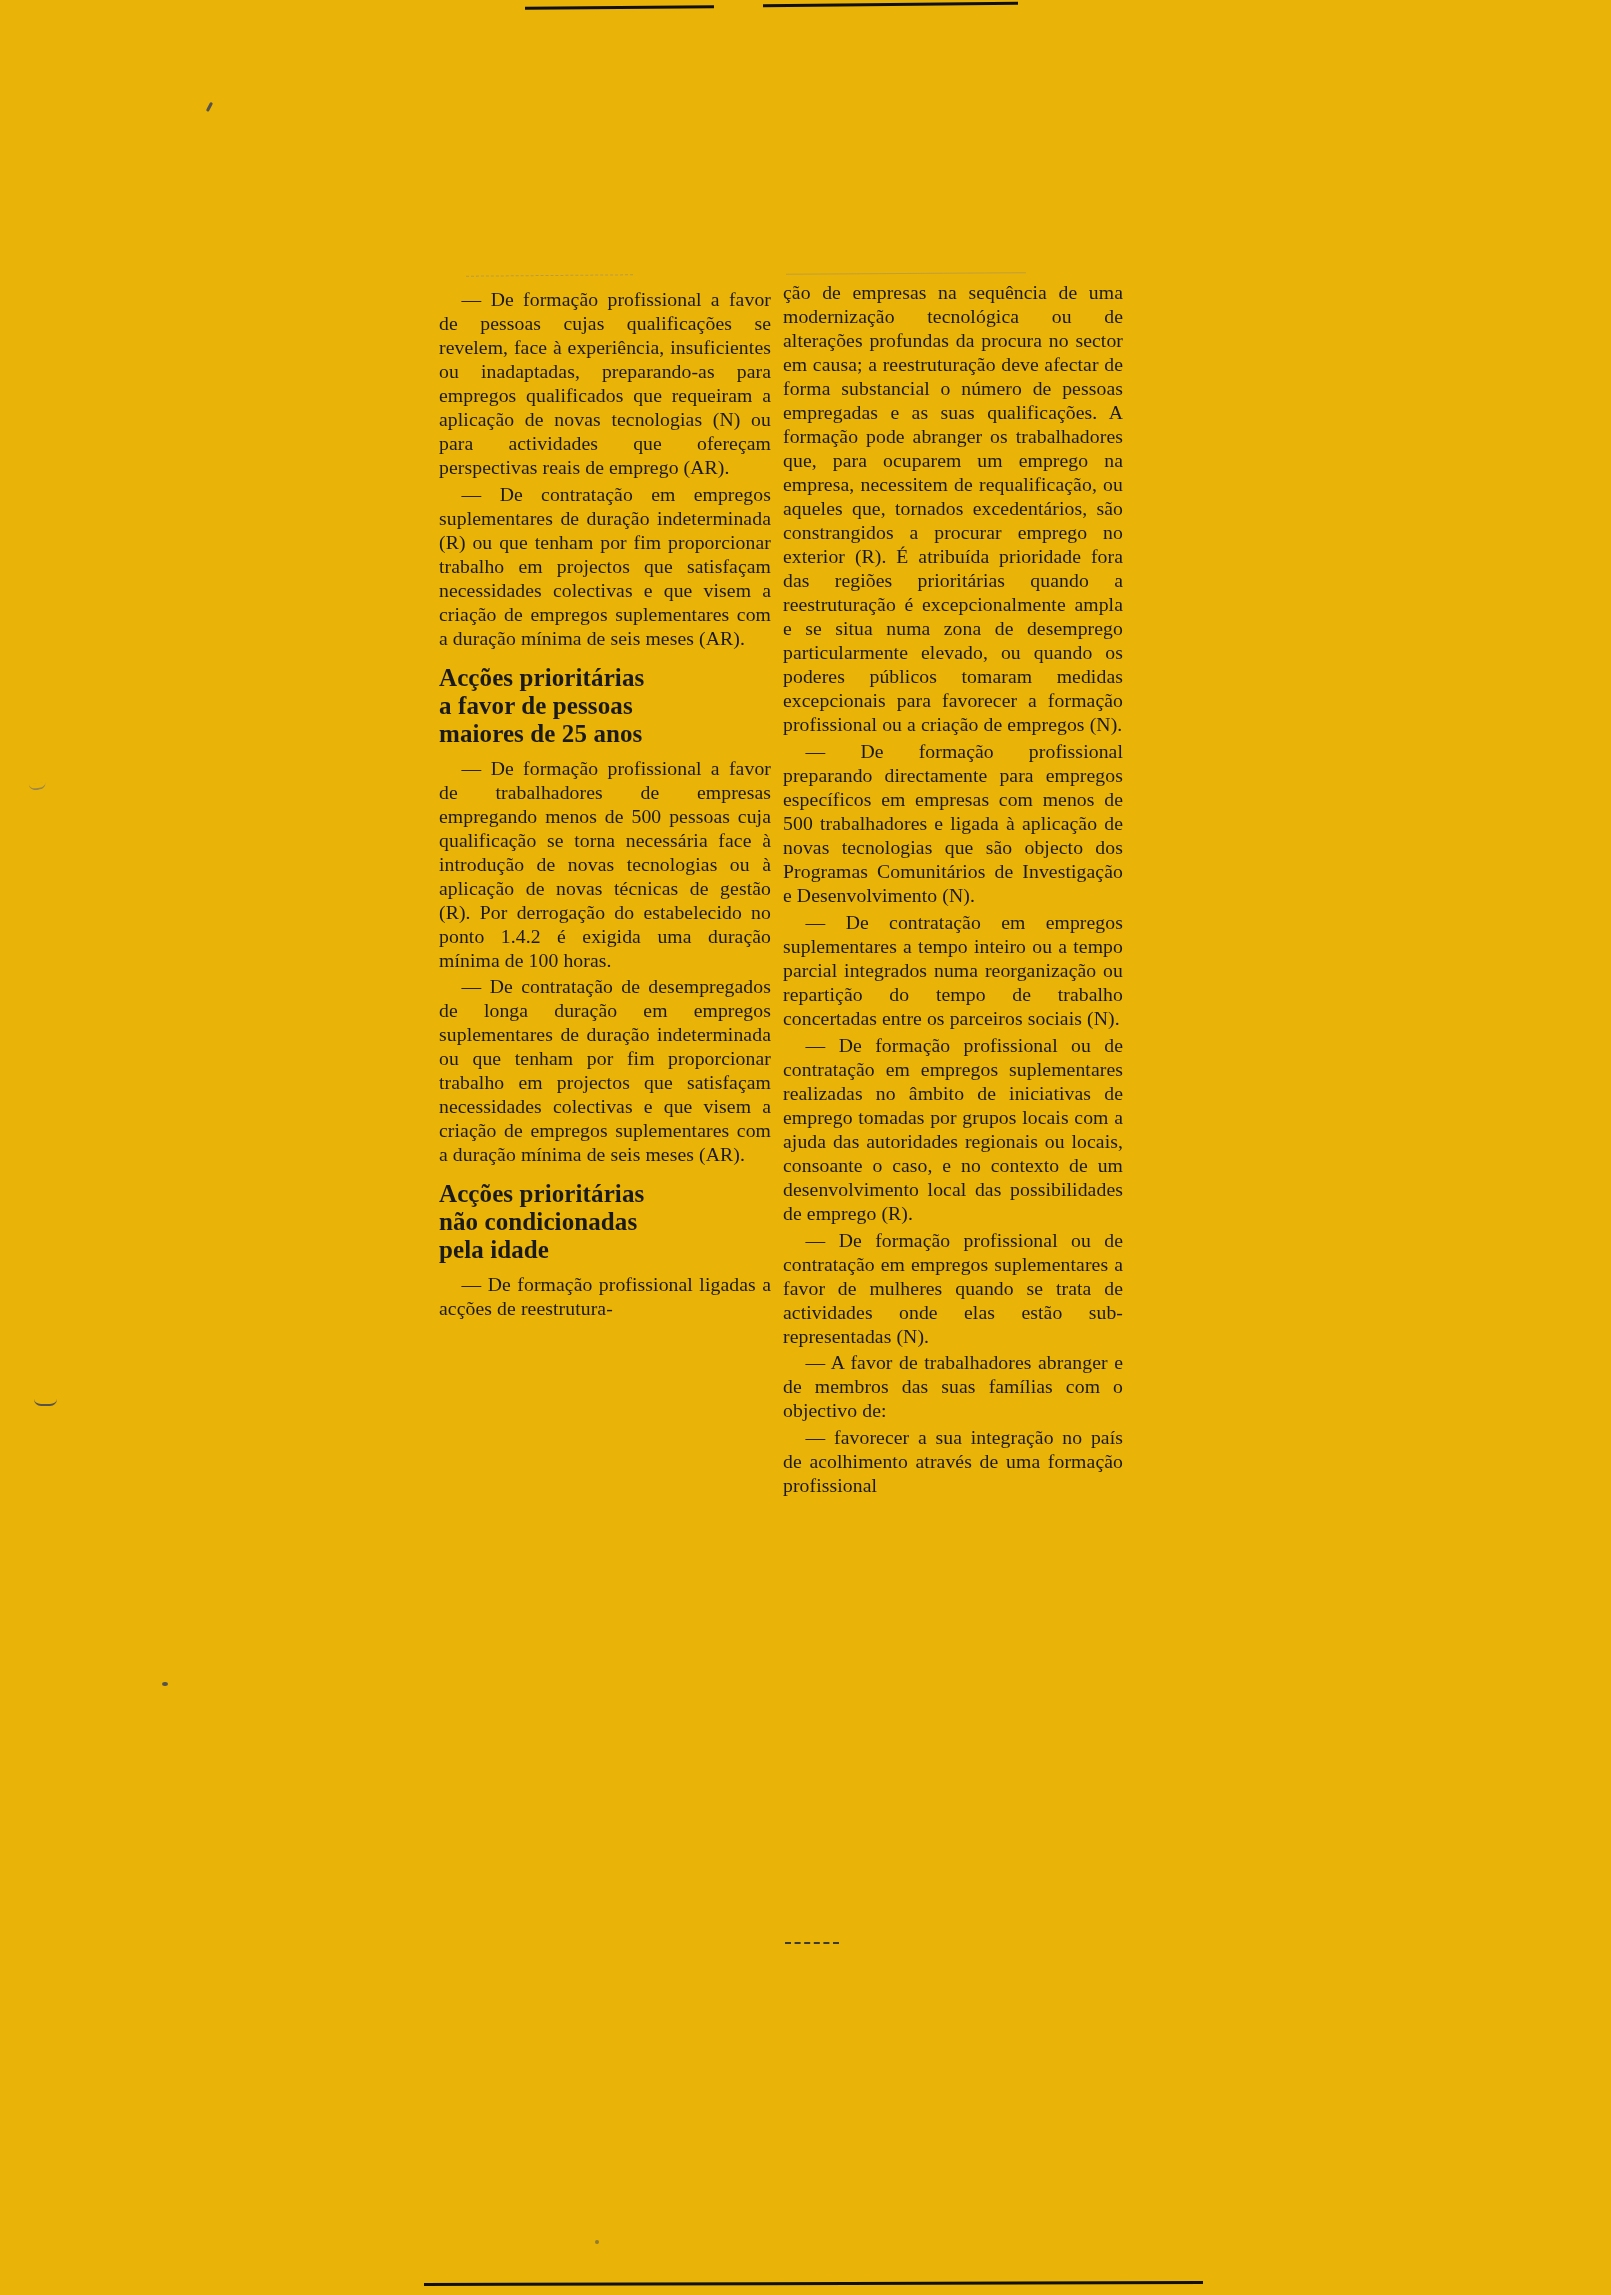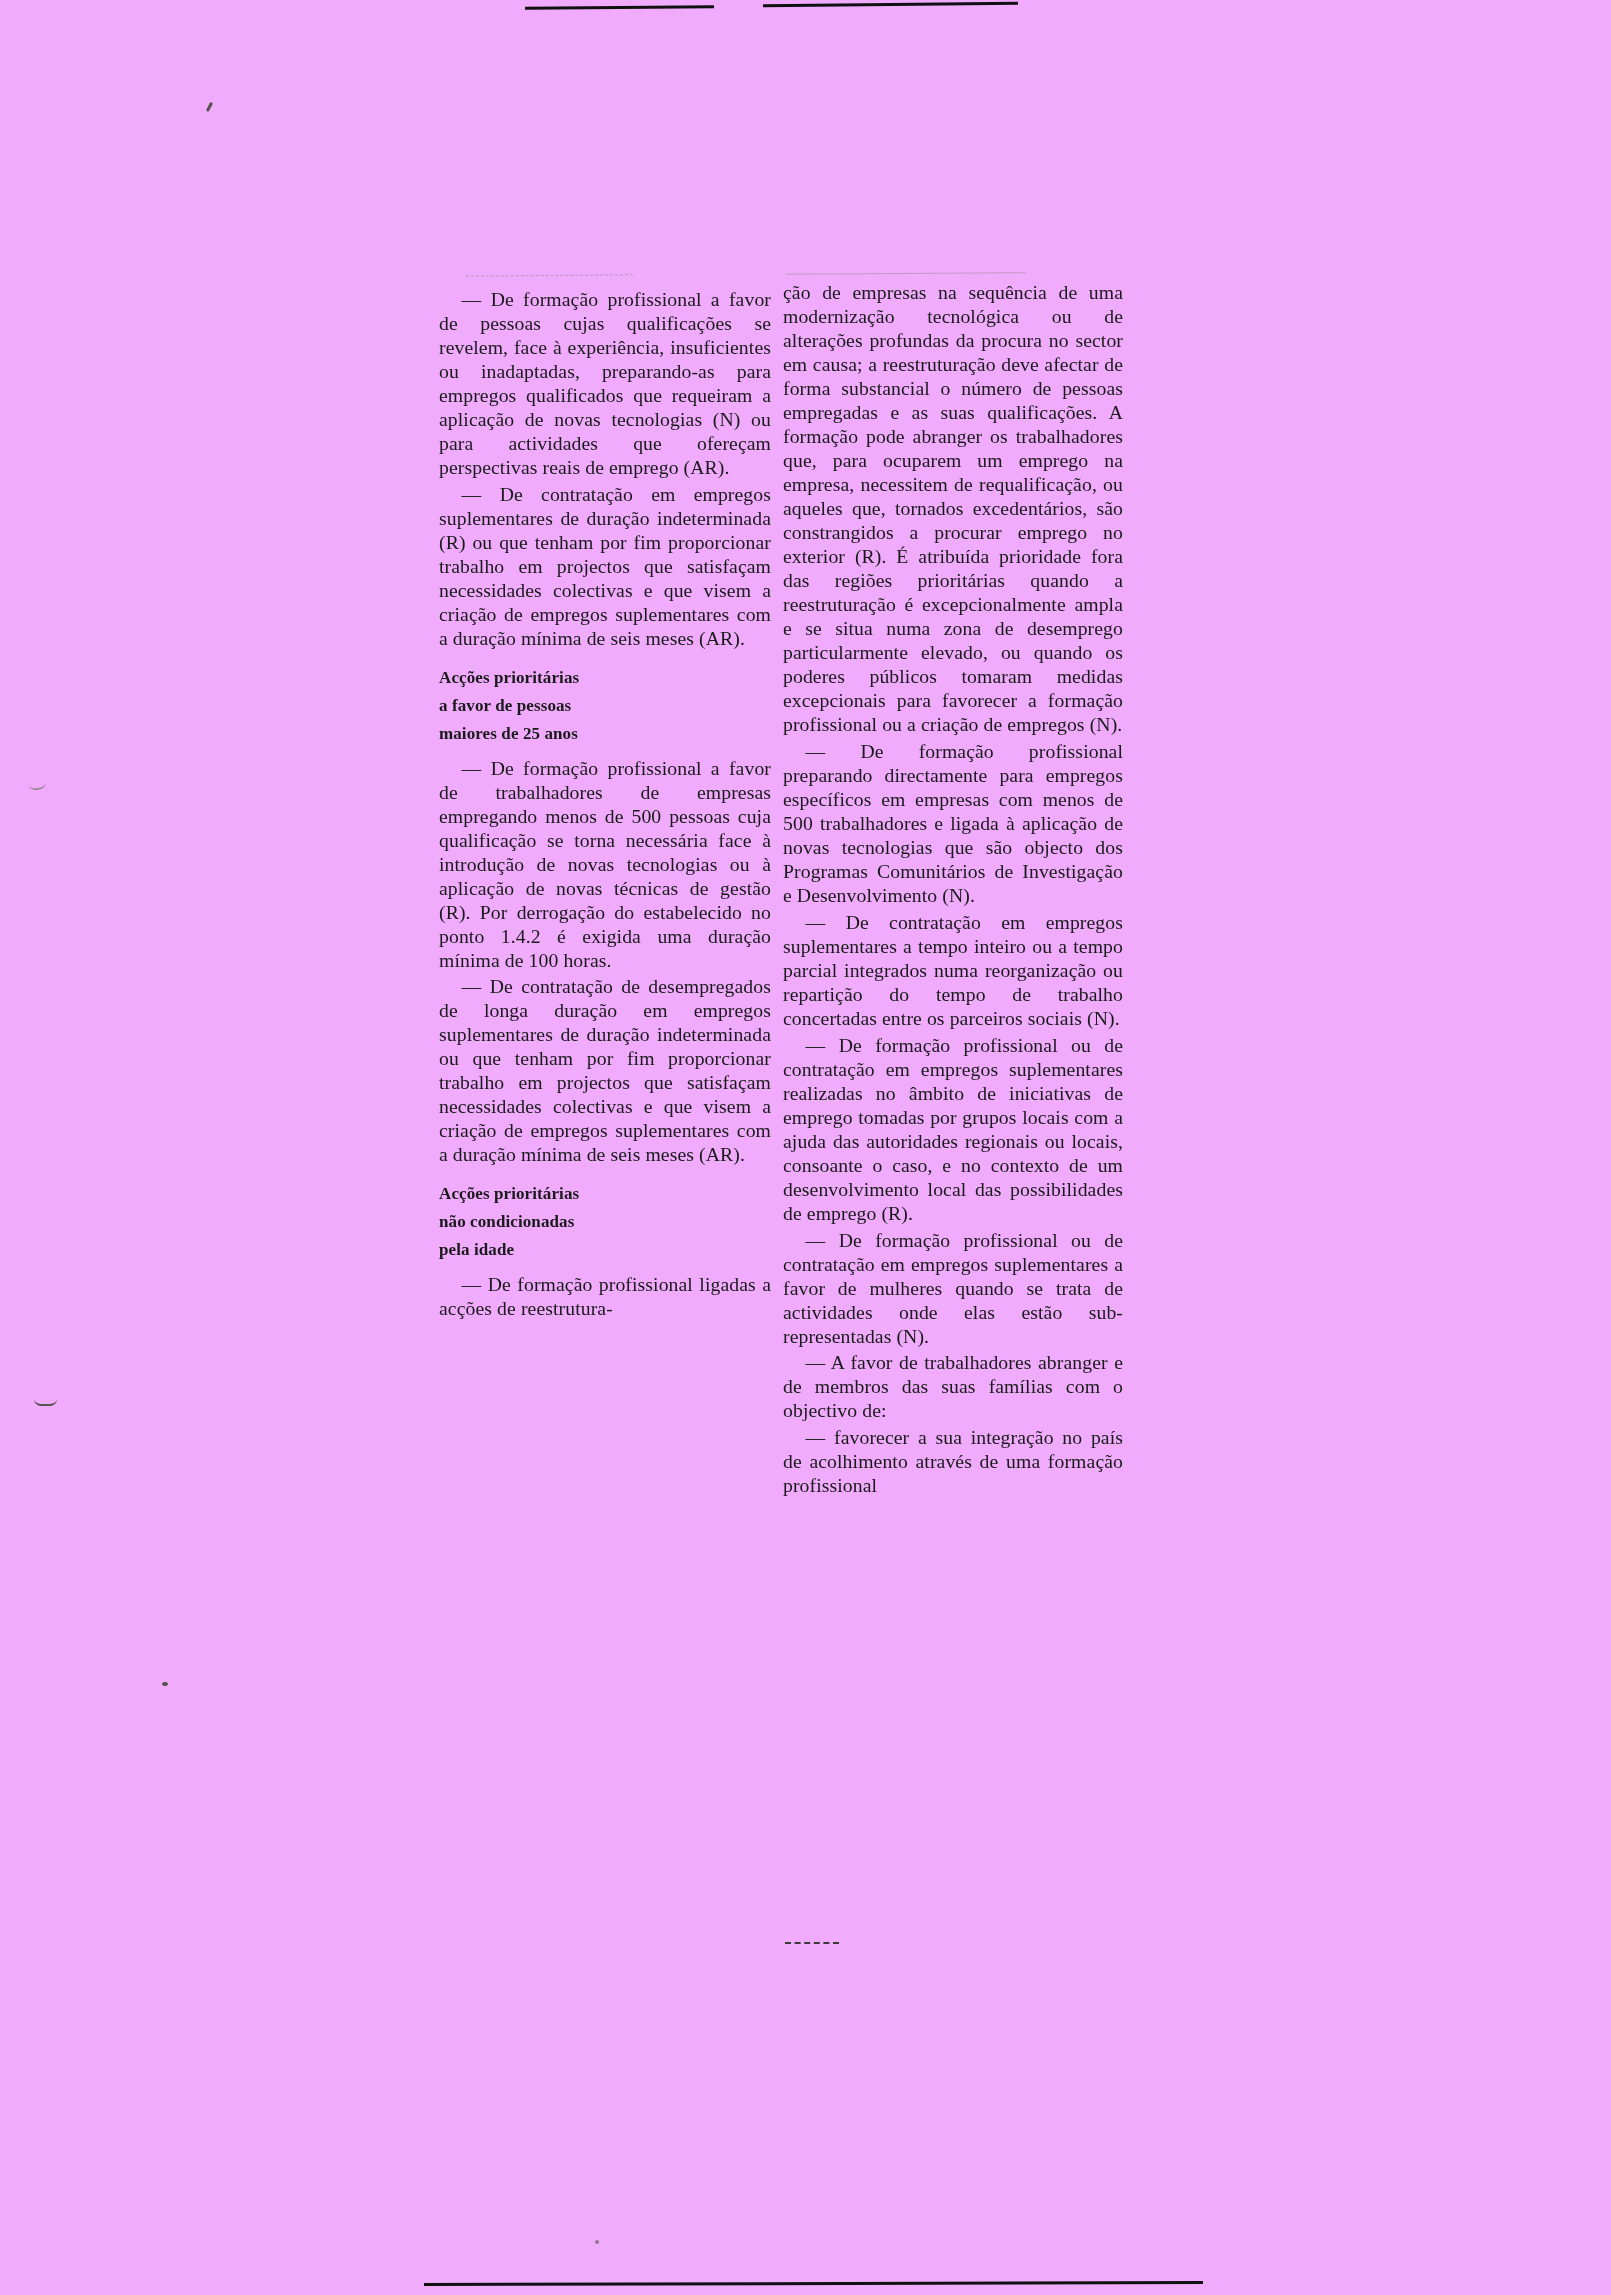--- a/index.html
+++ b/index.html
@@ -4,21 +4,21 @@
 <style>
   html, body {
     margin: 0;
     padding: 0;
     background: #e9e8e4;
   }
   .page {
     position: relative;
     width: 1612px;
     height: 2295px;
-    background: #f0abfc;
+    background: #eab308;
     font-family: "Liberation Serif", serif;
     color: #1a1a1a;
     overflow: hidden;
   }
   
   .col {
     position: absolute;
     text-align: justify;
     font-size: 19.7px;
     line-height: 24px;
@@ -26,21 +26,21 @@
   }
   .col-left  { left: 439px;  top: 287px; width: 332px; }
   .col-right { left: 783px; top: 280px; width: 340px; }
   .para {
     margin: 0 0 2.9px 0;
     text-indent: 22.6px;
   }
   .para.no-indent { text-indent: 0; }
   .heading {
     font-weight: bold;
-    font-size: 17px;
+    font-size: 25px;
     line-height: 28px;
     text-align: left;
     margin: 13.8px 0 7.9px 0;
     text-indent: 0;
   }
   .heading div { white-space: nowrap; }
 
   
   .rule {
     position: absolute;

